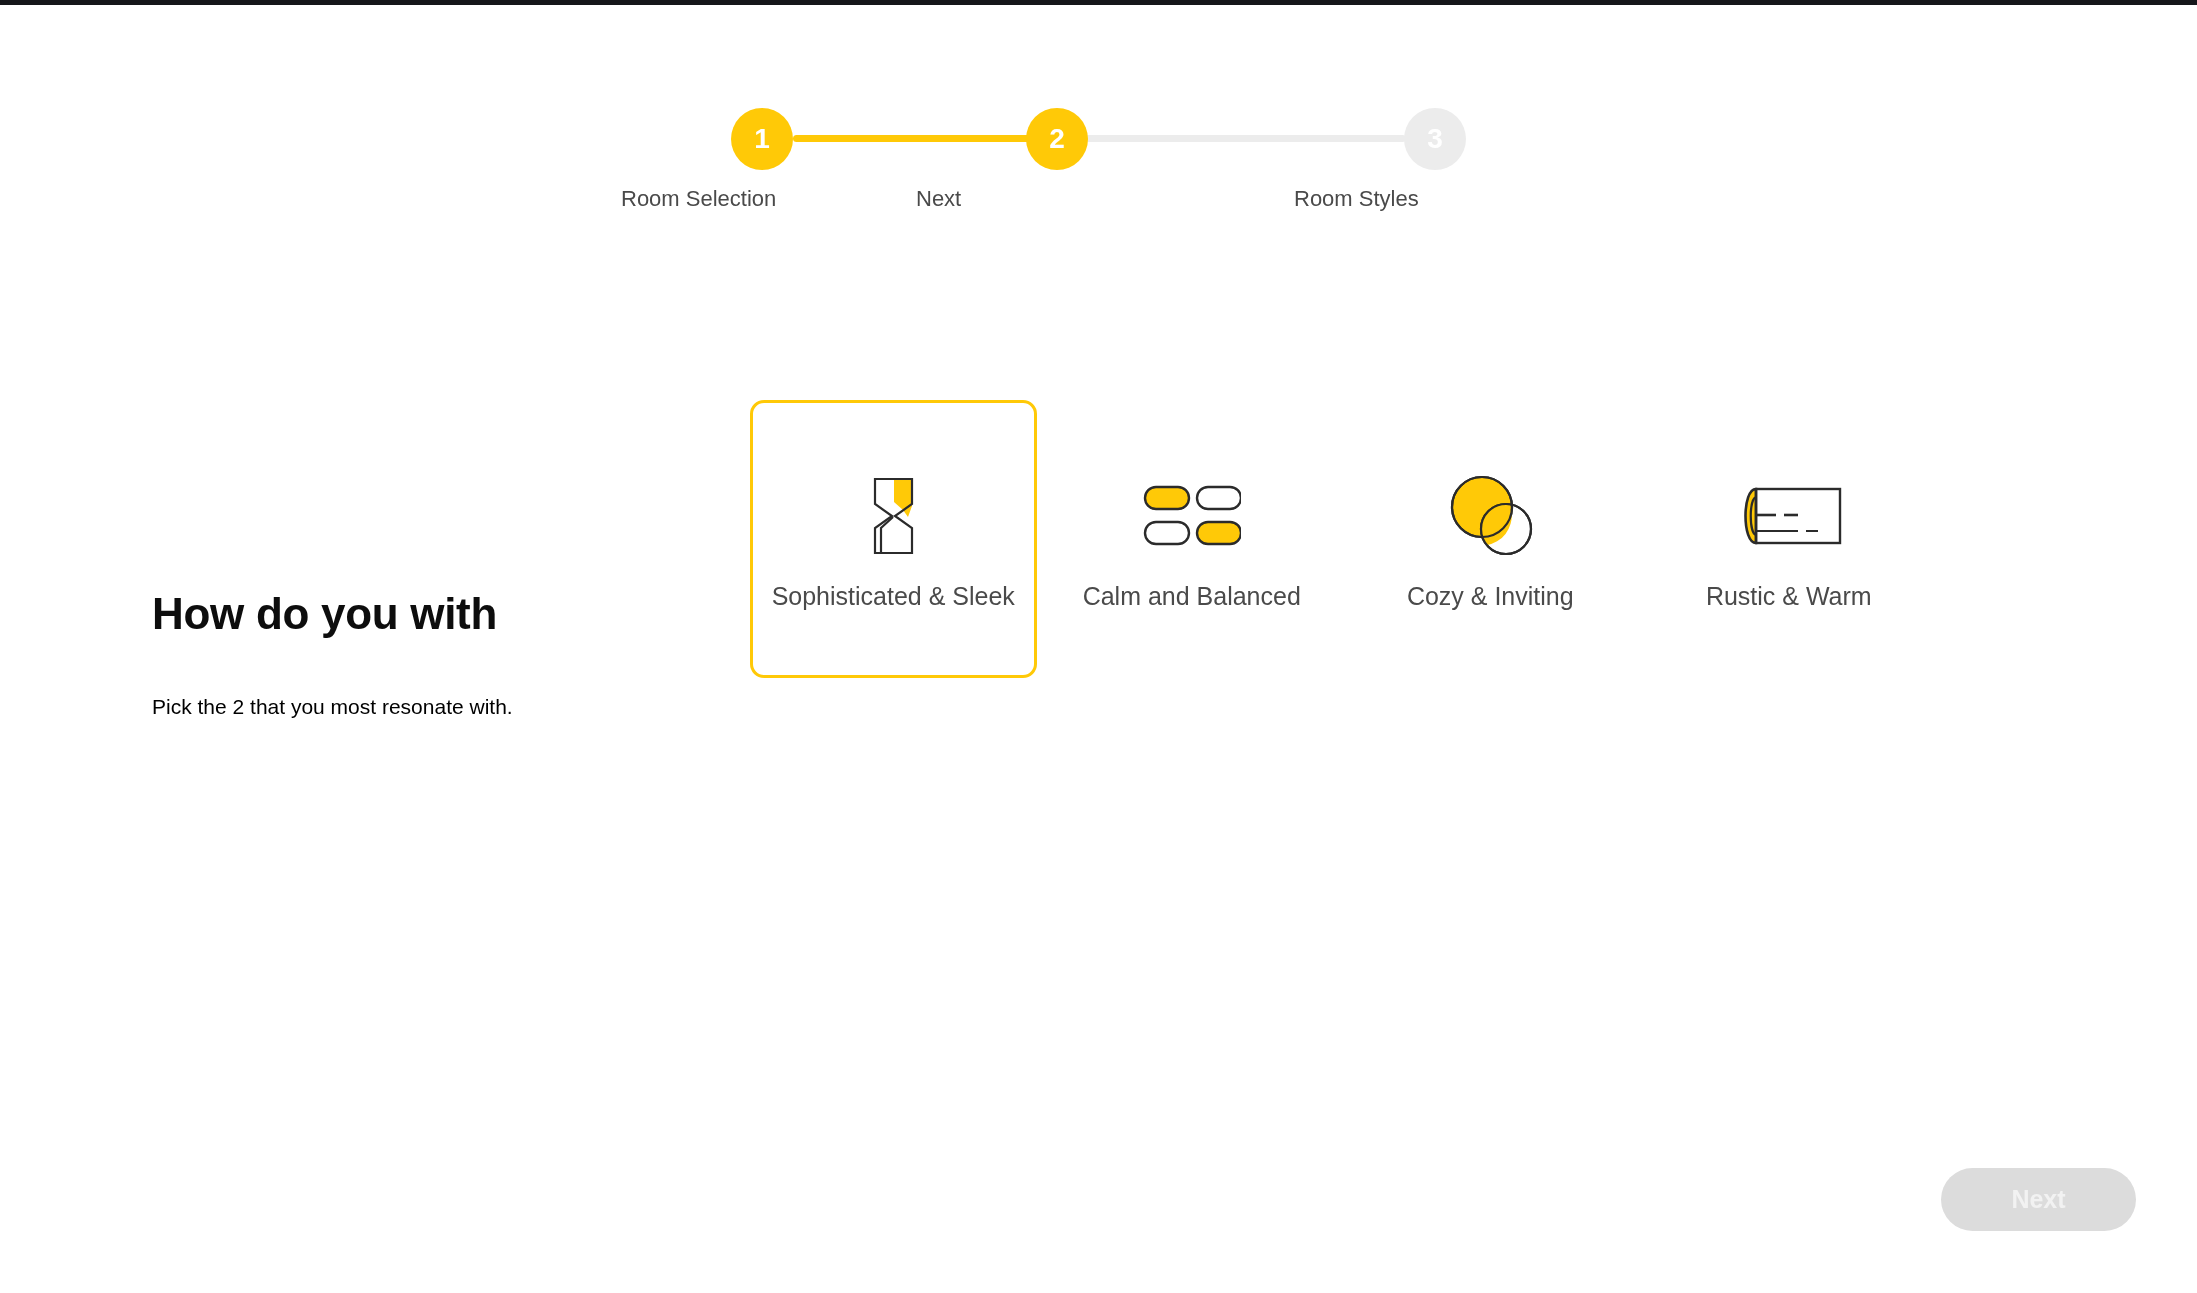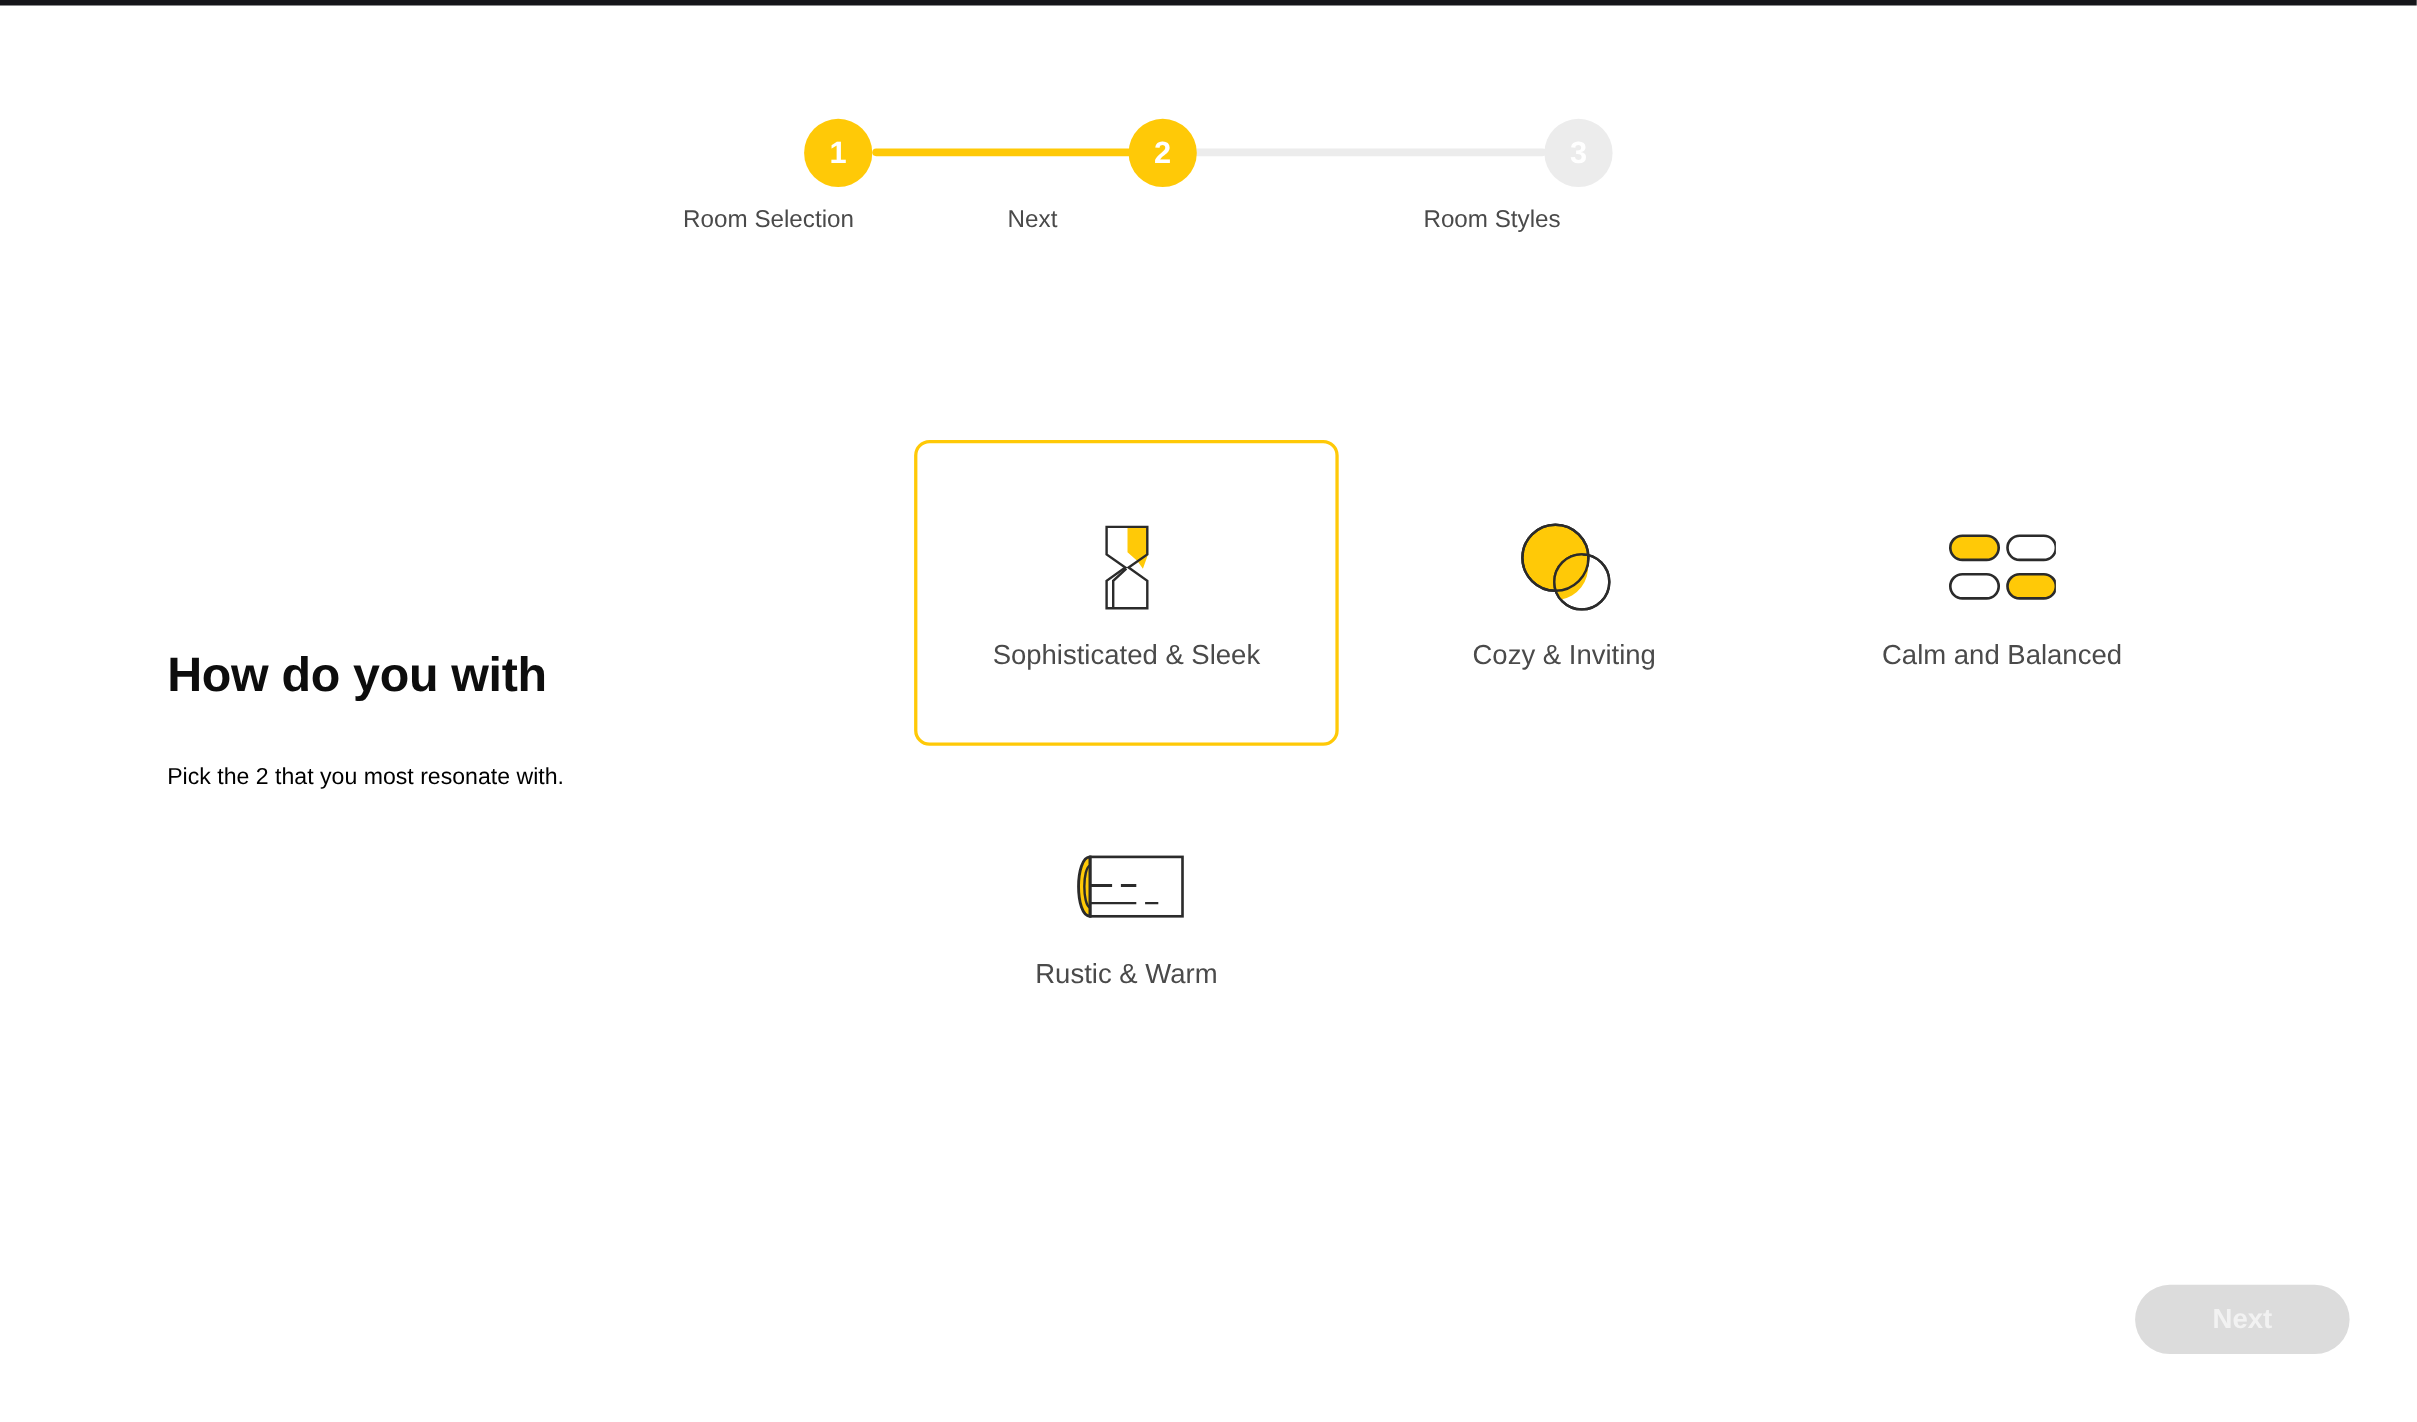--- a/index.html
+++ b/index.html
@@ -95,25 +95,25 @@
     margin: 0;
     margin-top: 57px;
     font-size: 21px;
     color: #000000;
     font-weight: 400;
   }
 
   
   .mood-grid {
     position: absolute;
-    left: 831px;
+    left: 750px;
     top: 400px;
     width: 1182px;
     display: grid;
-    grid-template-columns: repeat(3, 1fr);
+    grid-template-columns: repeat(4, 1fr);
     grid-template-rows: 278px 278px;
     column-gap: 78px;
     row-gap: 0px;
     gap: 12px;
   }
   .mood-card {
     position: relative;
     box-sizing: border-box;
     border: 3px solid transparent;
     border-radius: 14px;
@@ -203,41 +203,41 @@
         <path d="M27 3 L45 3 L45 30 L41 41 L36 34 L27 26 Z" fill="#FFC907"></path>
         <path d="M8 3 L45 3 L45 28 L28 40 L45 52 L45 77 L8 77 L8 52 L25 40 L8 28 Z" fill="none" stroke="#2b2b2b" stroke-width="2.2" stroke-linejoin="miter"></path>
         <path d="M14 77 L14 52 L26 41" fill="none" stroke="#2b2b2b" stroke-width="2.2"></path>
       </svg>
     </div>
     <div class="mood-label">Sophisticated &amp; Sleek</div>
   </div>
 
   <div class="mood-card">
     <div class="mood-icon">
+      <svg width="98" height="62" viewBox="0 0 98 62" fill="none">
+        <rect x="2" y="2" width="44" height="22" rx="11" fill="#FFC907" stroke="#2b2b2b" stroke-width="2.4"></rect>
+        <rect x="54" y="2" width="44" height="22" rx="11" fill="#ffffff" stroke="#2b2b2b" stroke-width="2.4"></rect>
+        <rect x="2" y="37" width="44" height="22" rx="11" fill="#ffffff" stroke="#2b2b2b" stroke-width="2.4"></rect>
+        <rect x="54" y="37" width="44" height="22" rx="11" fill="#FFC907" stroke="#2b2b2b" stroke-width="2.4"></rect>
+      </svg>
+    </div>
+    <div class="mood-label">Calm and Balanced</div>
+  </div>
+
+  <div class="mood-card">
+    <div class="mood-icon">
       <svg width="92" height="86" viewBox="0 0 92 86" fill="none">
         <circle cx="38" cy="34" r="30" fill="#FFC907" stroke="#2b2b2b" stroke-width="2.2"></circle>
         <circle cx="62" cy="56" r="25" fill="none" stroke="#2b2b2b" stroke-width="2.2"></circle>
         <path d="M62 31 A25 25 0 0 0 42.5 72.2 A30 30 0 0 0 67.6 39.6 A25 25 0 0 0 62 31 Z" fill="#FFC907"></path>
         <circle cx="38" cy="34" r="30" fill="none" stroke="#2b2b2b" stroke-width="2.2"></circle>
         <circle cx="62" cy="56" r="25" fill="none" stroke="#2b2b2b" stroke-width="2.2"></circle>
       </svg>
     </div>
     <div class="mood-label">Cozy &amp; Inviting</div>
-  </div>
-
-  <div class="mood-card">
-    <div class="mood-icon">
-      <svg width="98" height="62" viewBox="0 0 98 62" fill="none">
-        <rect x="2" y="2" width="44" height="22" rx="11" fill="#FFC907" stroke="#2b2b2b" stroke-width="2.4"></rect>
-        <rect x="54" y="2" width="44" height="22" rx="11" fill="#ffffff" stroke="#2b2b2b" stroke-width="2.4"></rect>
-        <rect x="2" y="37" width="44" height="22" rx="11" fill="#ffffff" stroke="#2b2b2b" stroke-width="2.4"></rect>
-        <rect x="54" y="37" width="44" height="22" rx="11" fill="#FFC907" stroke="#2b2b2b" stroke-width="2.4"></rect>
-      </svg>
-    </div>
-    <div class="mood-label">Calm and Balanced</div>
   </div>
 
 
 
   <div class="mood-card">
     <div class="mood-icon">
       <svg width="106" height="62" viewBox="0 0 106 62" fill="none">
         <path d="M20 4 C6 4 6 58 20 58 L20 4 Z" fill="#FFC907" stroke="#2b2b2b" stroke-width="2.6"></path>
         <path d="M20 12 C13 14 13 48 20 50" fill="none" stroke="#2b2b2b" stroke-width="2.2"></path>
         <rect x="20" y="4" width="84" height="54" fill="none" stroke="#2b2b2b" stroke-width="2.4"></rect>

